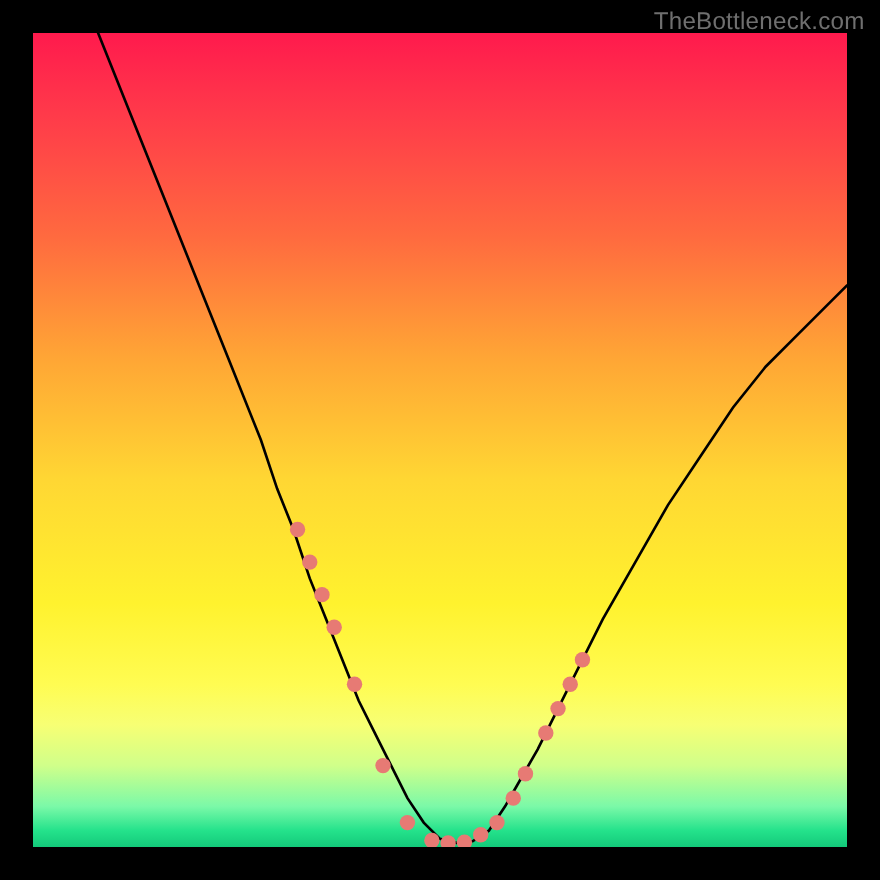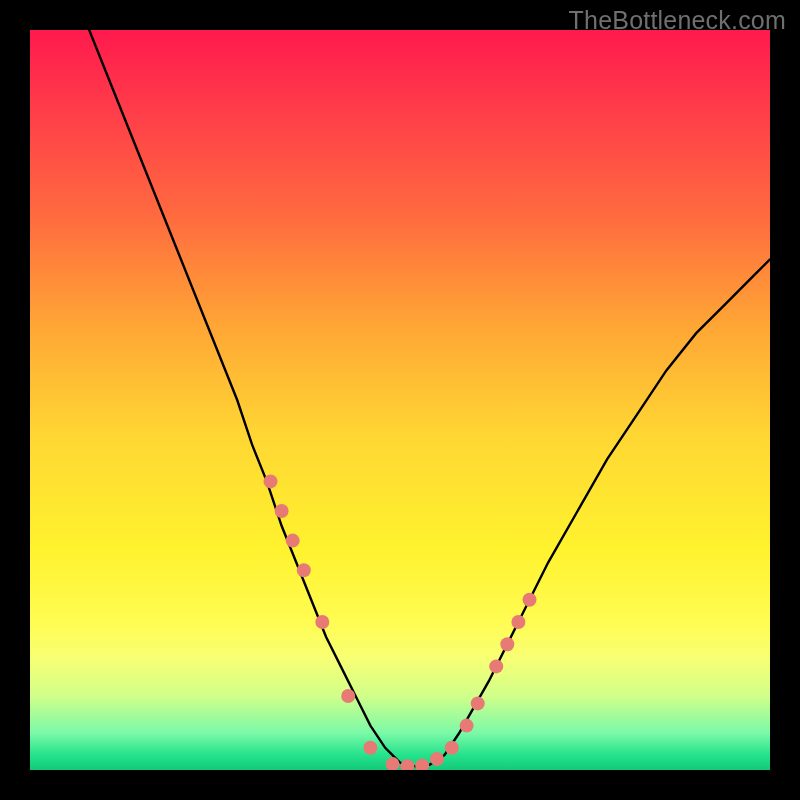--- a/index.html
+++ b/index.html
@@ -36,21 +36,21 @@
       #7bf9a8 95%,
       #24e28b 98%,
       #13c97a 100%
     );
   }
   .watermark {
     position: absolute;
     top: 6px;
     right: 14px;
     color: #6f6f6f;
-    font-size: 25px;
+    font-size: 22px;
     font-weight: 500;
     letter-spacing: 0.2px;
     user-select: none;
   }
   svg.curve {
     position: absolute;
     left: 0;
     top: 0;
     width: 740px;
     height: 740px;

